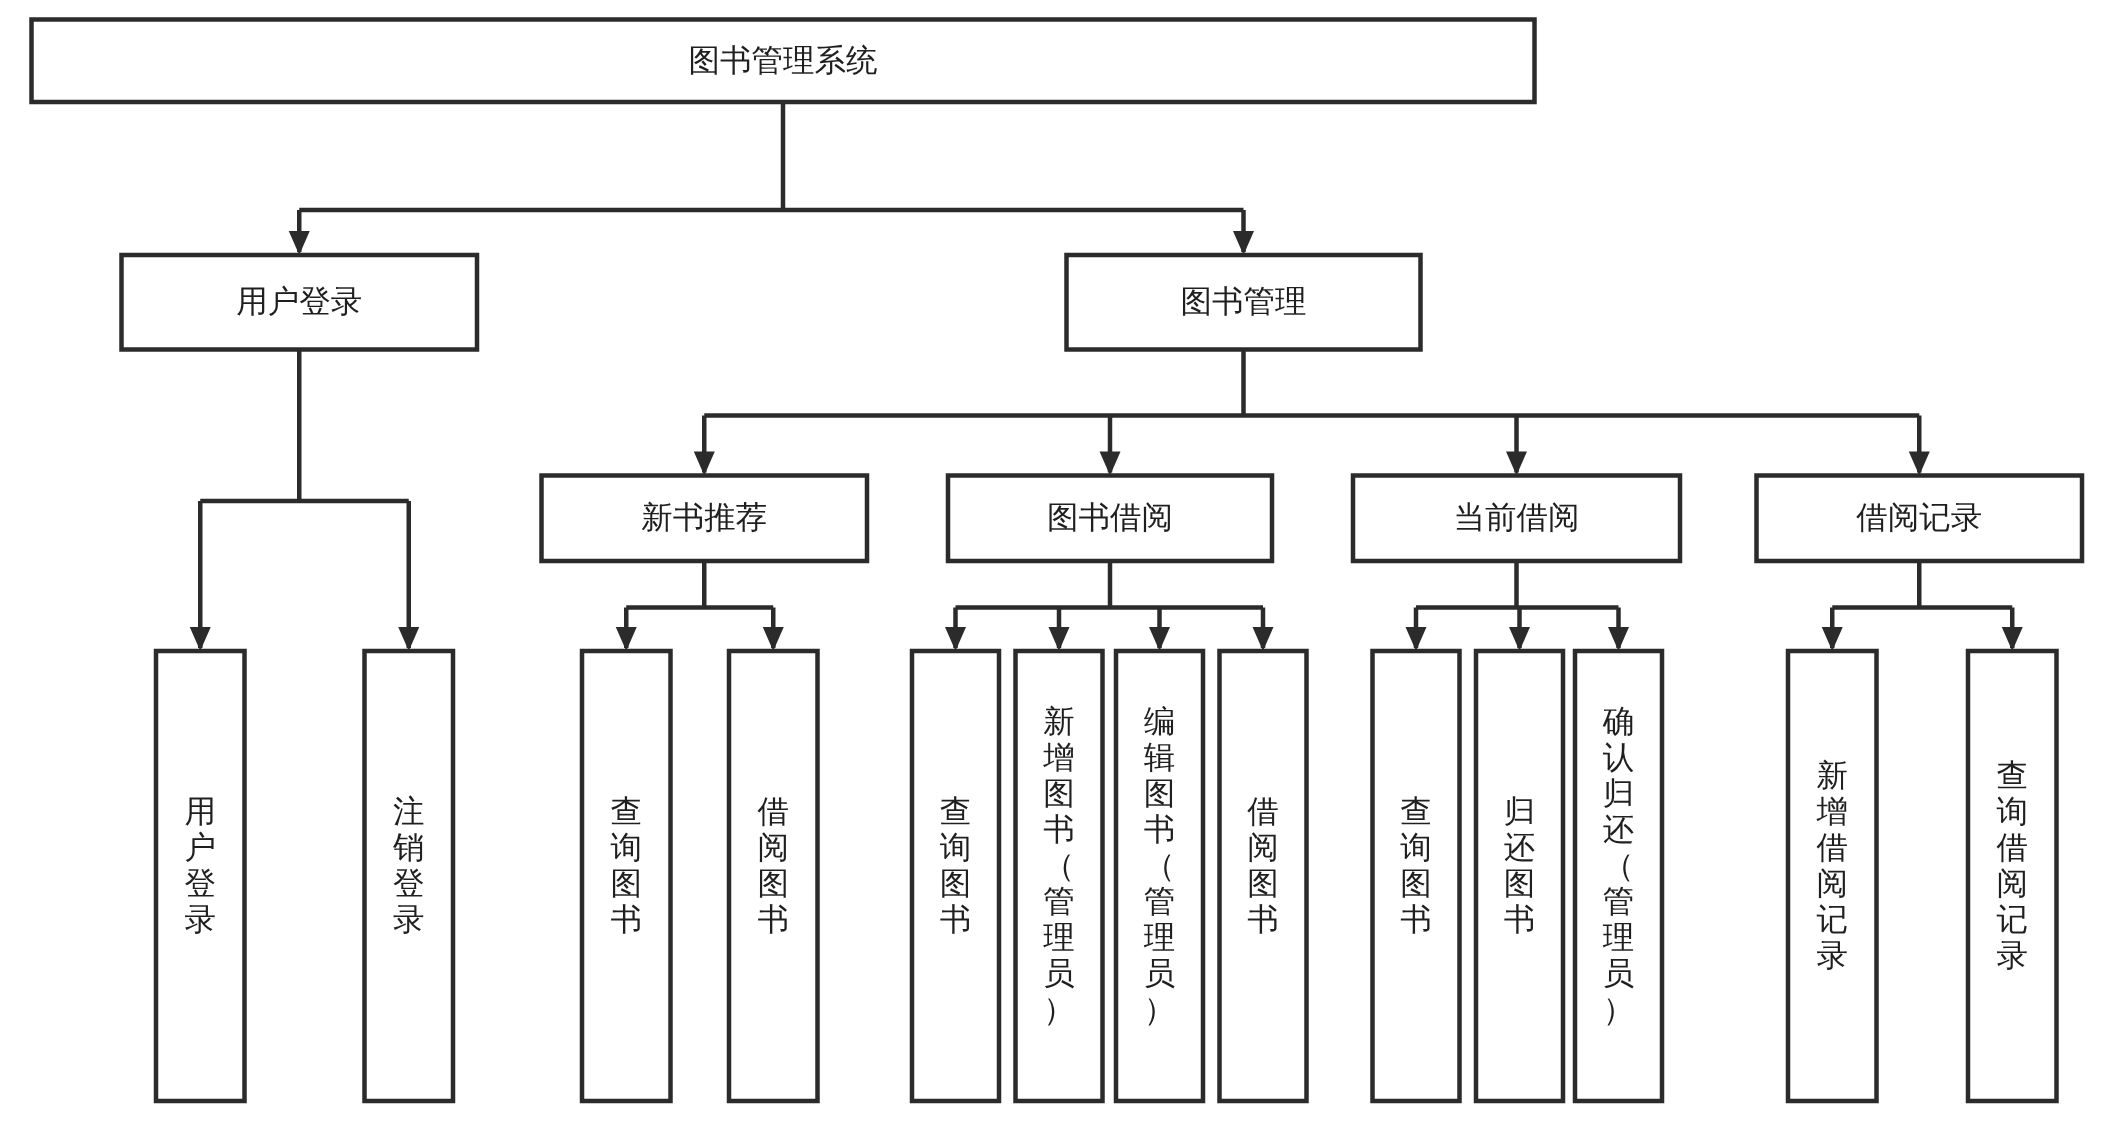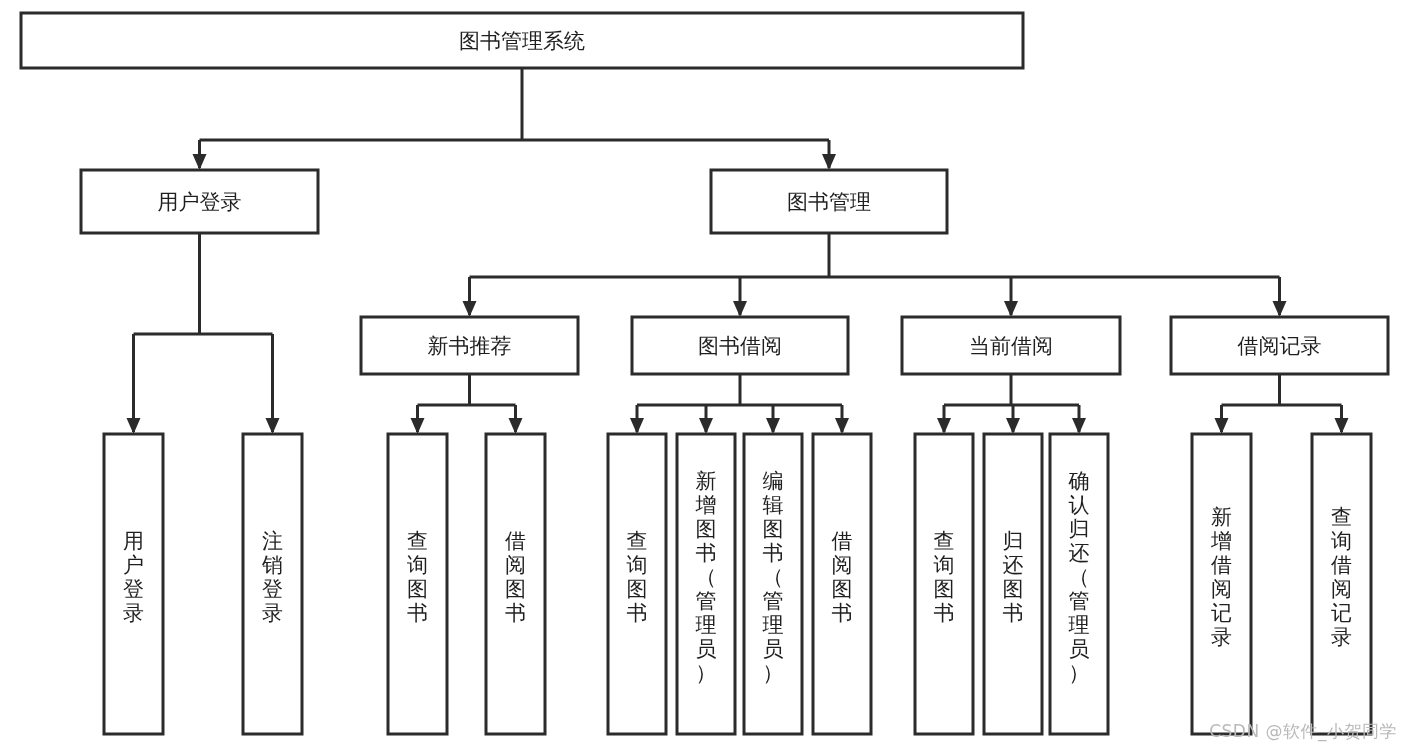--- a/index.html
+++ b/index.html
@@ -185,14 +185,13 @@
         <g>
           <rect x="1192" y="434" width="59" height="300" class="node-rect"></rect>
           <text x="1221.5" y="524" class="node-label-v"><tspan x="1221.5" dy="0">新</tspan><tspan x="1221.5" dy="24">增</tspan><tspan x="1221.5" dy="24">借</tspan><tspan x="1221.5" dy="24">阅</tspan><tspan x="1221.5" dy="24">记</tspan><tspan x="1221.5" dy="24">录</tspan></text>
         </g>
         <g>
           <rect x="1312" y="434" width="59" height="300" class="node-rect"></rect>
           <text x="1341.5" y="524" class="node-label-v"><tspan x="1341.5" dy="0">查</tspan><tspan x="1341.5" dy="24">询</tspan><tspan x="1341.5" dy="24">借</tspan><tspan x="1341.5" dy="24">阅</tspan><tspan x="1341.5" dy="24">记</tspan><tspan x="1341.5" dy="24">录</tspan></text>
         </g>
       </g>
   </svg>
-  <div class="watermark">CSDN @软件_小贺同学</div>
 </div>
 
 </body></html>

